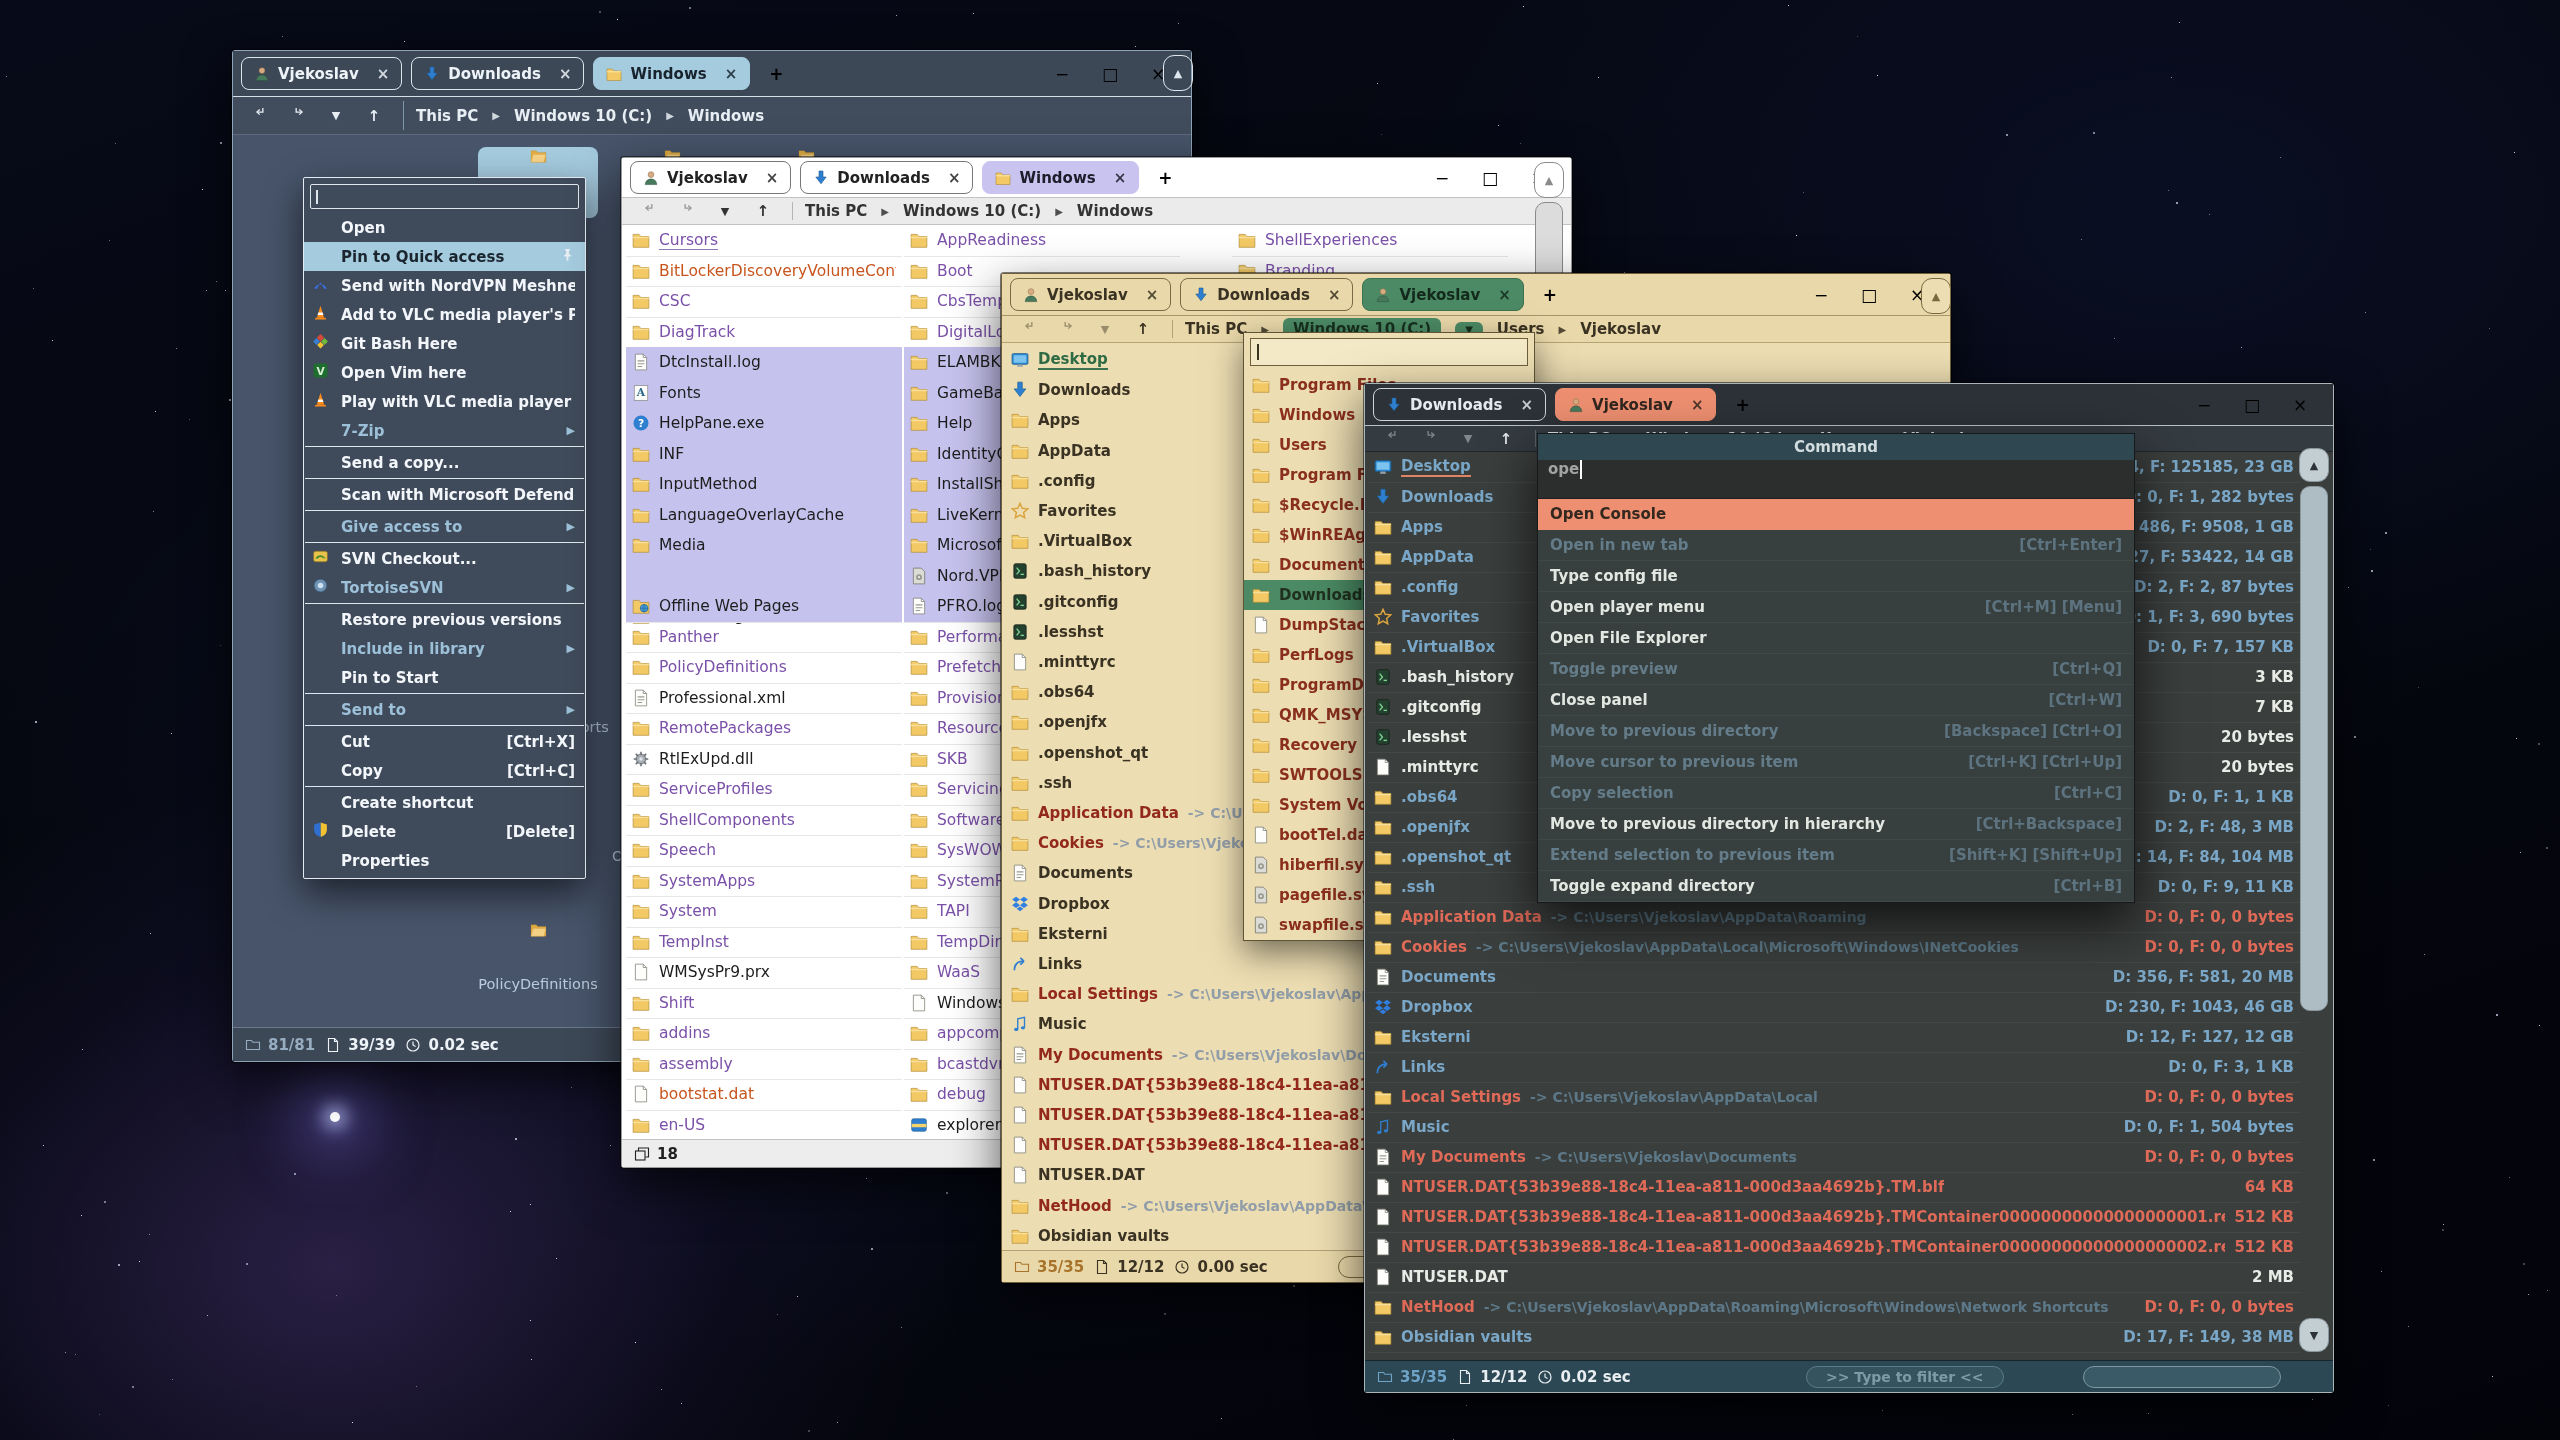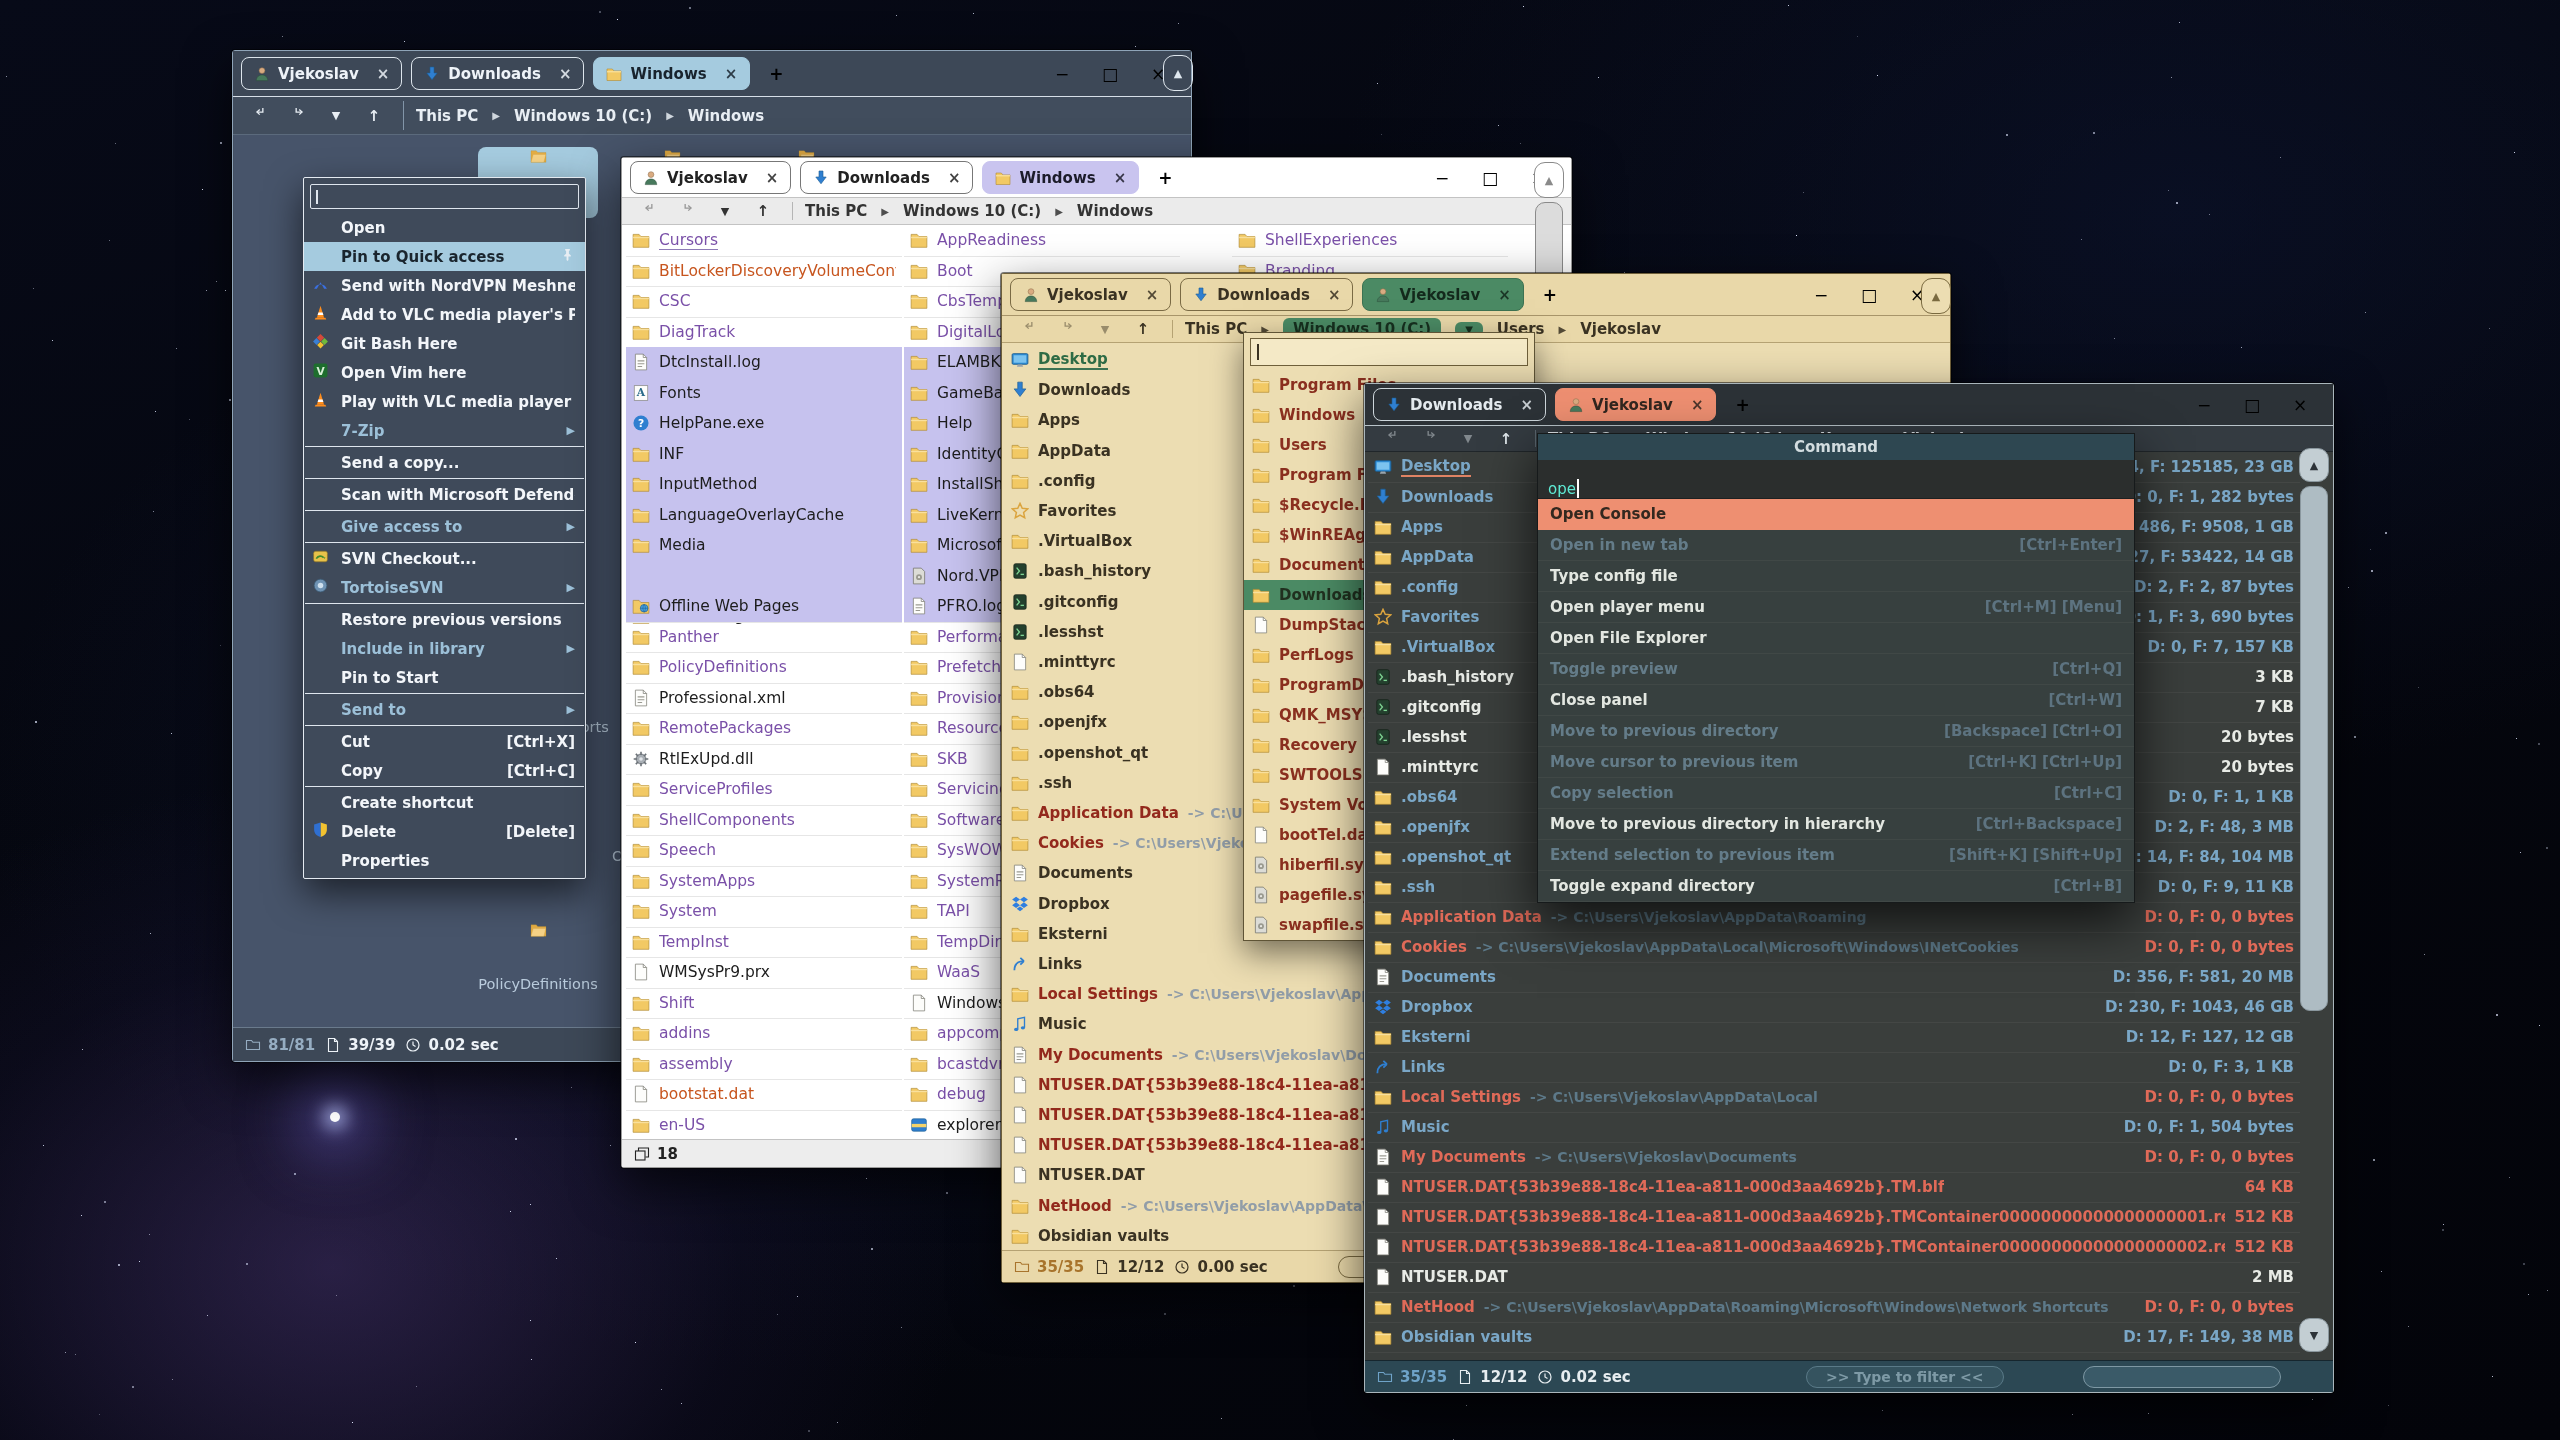--- a/index.html
+++ b/index.html
@@ -93,21 +93,21 @@
   .msep{height:1px;background:#dfe6ee;margin:1px 1px;}
   .marrow{font-size:11px;}
   
   .ddmenu{position:absolute;background:#ecddb2;border:1px solid #5f5436;box-shadow:0 12px 30px rgba(0,0,0,.5);}
   .ddinput{margin:5px 6px 4px 6px;height:26px;border:1px solid #6e5f3a;background:#f4e9c6;display:flex;align-items:center;padding-left:5px;}
   .dditem{height:30px;display:flex;align-items:center;gap:9px;padding:0 8px;font-size:15px;font-weight:700;color:#8a2f1f;white-space:nowrap;overflow:hidden;}
   .dditem.sel{background:#4b8a64;color:#20301f;}
   
   .palette{position:absolute;background:#37403f;border:1px solid #161a1b;box-shadow:0 20px 50px rgba(0,0,0,.7);display:flex;flex-direction:column;}
   .pal-h{height:26px;background:#2e4751;color:#d2dcdf;font-size:15px;font-weight:700;display:flex;align-items:center;justify-content:center;}
-  .pal-in{height:38px;background:#2b2e2d;border-bottom:1px solid #1d2021;display:flex;align-items:flex-end;padding-left:10px;color:#5eead4;font-size:15px;font-weight:400;}
+  .pal-in{height:38px;background:#2b2e2d;border-bottom:1px solid #1d2021;display:flex;align-items:flex-start;padding-left:10px;color:#a3a3a3;font-size:15px;font-weight:700;}
   .caret{display:inline-block;width:2px;height:19px;background:#fff;margin-left:1px;}
   .pitem{height:30px;display:flex;align-items:center;padding:0 12px;font-size:15px;font-weight:700;color:#e3e7e1;border-bottom:1px solid rgba(90,96,92,.25);}
   .pitem .pk{margin-left:auto;color:#5d7380;}
   .pitem.dim{color:#647c89;}
   .pitem.hl{background:#ee8f71;color:#33281f;border-bottom-color:transparent;}
   
   .vscroll{position:absolute;}
   .sbtn{position:absolute;left:0;right:0;border-radius:11px;display:flex;align-items:center;justify-content:center;font-size:11px;}
   .sthumb{position:absolute;left:1px;right:1px;border-radius:10px;}
 </style>

